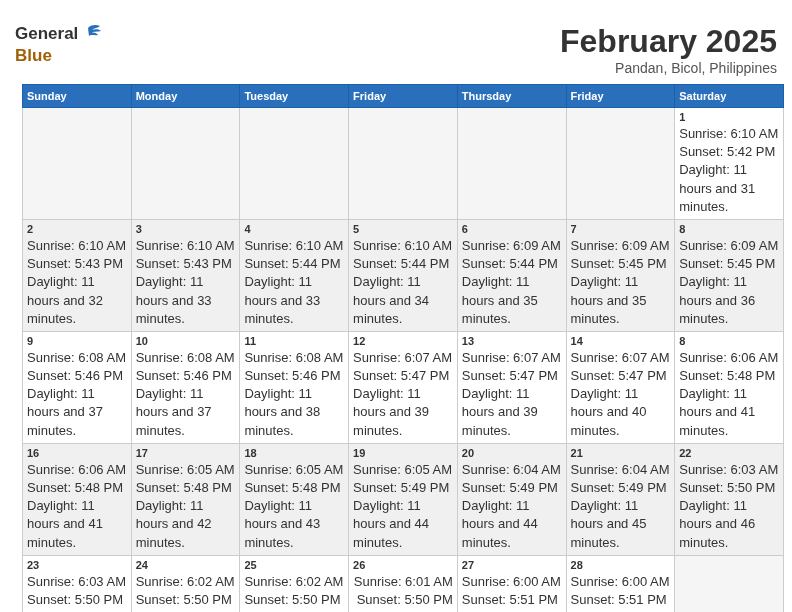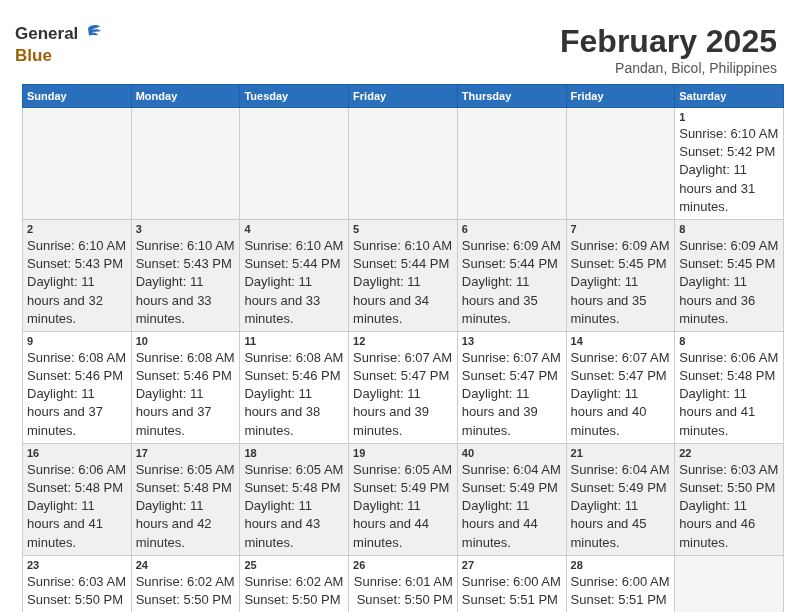--- a/index.html
+++ b/index.html
@@ -187,21 +187,21 @@
 Sunset: 5:48 PM
 Daylight: 11 hours and 43 minutes.</div>
           </td>
           <td class="shaded">
             <span class="day-num">19</span>
             <div class="day-info" style="white-space: pre-line;">Sunrise: 6:05 AM
 Sunset: 5:49 PM
 Daylight: 11 hours and 44 minutes.</div>
           </td>
           <td class="shaded">
-            <span class="day-num">40</span>
+            <span class="day-num">20</span>
             <div class="day-info" style="white-space: pre-line;">Sunrise: 6:04 AM
 Sunset: 5:49 PM
 Daylight: 11 hours and 44 minutes.</div>
           </td>
           <td class="shaded">
             <span class="day-num">21</span>
             <div class="day-info" style="white-space: pre-line;">Sunrise: 6:04 AM
 Sunset: 5:49 PM
 Daylight: 11 hours and 45 minutes.</div>
           </td>

